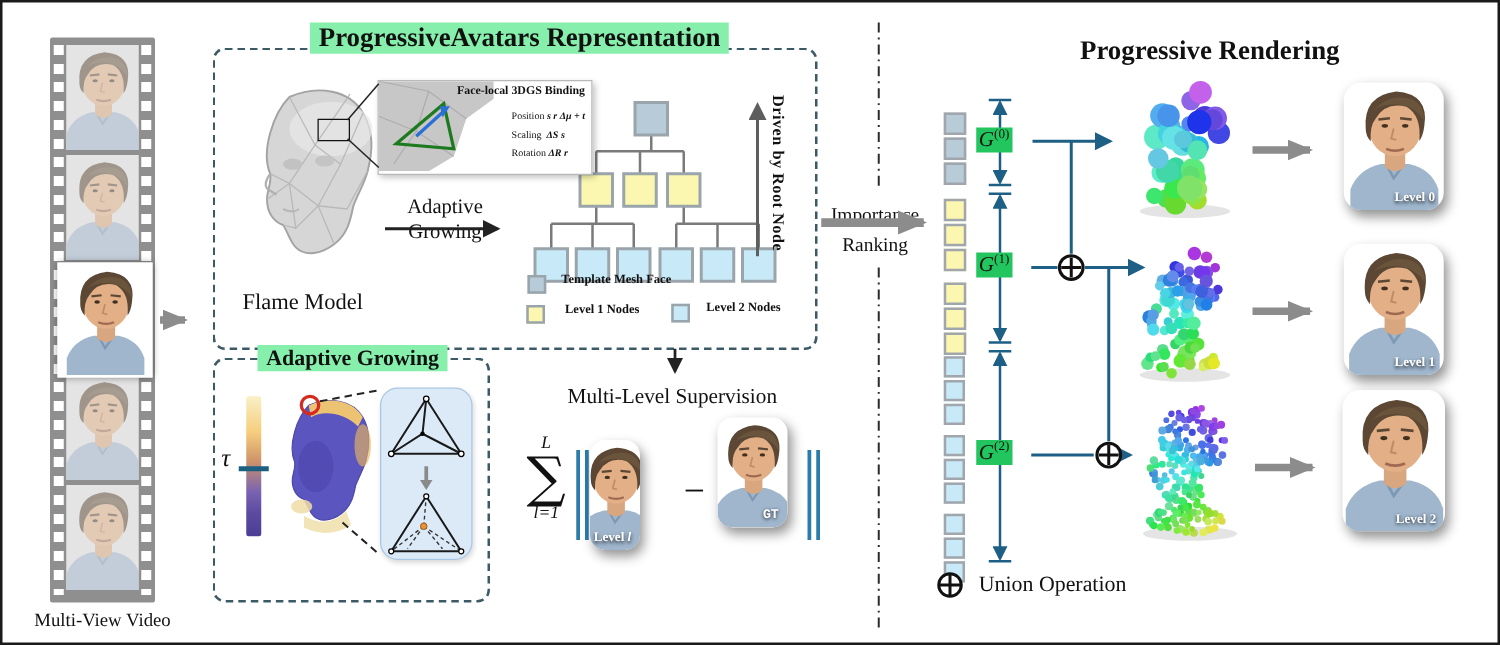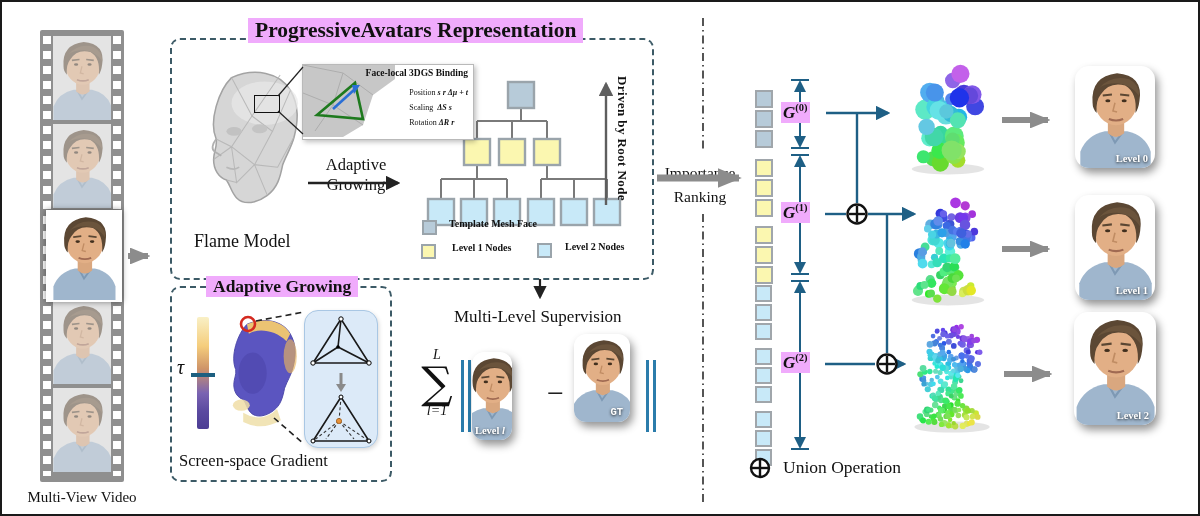--- a/index.html
+++ b/index.html
@@ -11,21 +11,21 @@
   #film{left:38px;top:28px;width:84px;height:452px;background:#8f8f8f;border-radius:2px;}
   .holes{position:absolute;top:6px;bottom:6px;width:8px;
          background:repeating-linear-gradient(to bottom,#fff 0 8px,rgba(0,0,0,0) 8px 15px);}
   .holes.l{left:3px;} .holes.r{right:3px;}
   .frame{position:absolute;left:13px;width:58px;height:84px;background:#e4e4e4;overflow:hidden;}
   .frame svg{width:100%;height:100%;opacity:.5;}
   .frame.hl{left:6px;width:72px;background:#fff;border:2px solid #fff;box-shadow:0 0 6px rgba(0,0,0,.45);z-index:3;}
   .frame.hl svg{opacity:1;}
   
   .dash-box{border:2px dashed #3c5a66;border-radius:10px;}
-  .box-title{background:#f0abfc;padding:0 7px;white-space:nowrap;z-index:4;font-weight:bold;}
+  .box-title{background:#86efac;padding:0 7px;white-space:nowrap;z-index:4;font-weight:bold;}
   
   #binding{left:300px;top:62px;width:170px;height:74px;background:#fff;border:1px solid #b9b9b9;
            box-shadow:2px 2px 5px rgba(0,0,0,.25);z-index:3;font-family:"Liberation Serif",serif;}
   #binding .ttl{position:absolute;top:3px;right:5px;font-size:9.5px;font-weight:bold;}
   #binding .rows{position:absolute;right:5px;top:20px;font-size:8px;line-height:15px;text-align:left;}
   #binding .rows b{font-style:italic;font-family:Liberation Serif, serif;}
   
   .lg-sq{position:absolute;width:15px;height:15px;border:2px solid #9aa4ab;box-sizing:border-box;}
   .lg-tx{position:absolute;font-weight:bold;font-size:10px;white-space:nowrap;}
   #driven{left:612px;top:74px;height:134px;writing-mode:vertical-rl;font-weight:bold;font-size:13px;
@@ -42,22 +42,22 @@
   .nbar{width:3.2px;height:72px;background:#2b7cab;}
   .pcard{background:#fff;border-radius:12px;overflow:hidden;box-shadow:3px 5px 9px rgba(0,0,0,.42);z-index:2;}
   .pcard svg{width:100%;height:100%;}
   .pcard .tag{position:absolute;bottom:4px;right:7px;color:#fff;font-weight:bold;font-size:10.5px;
               text-shadow:0 1px 3px rgba(0,0,0,.85);}
   #sumblk{left:412px;top:346px;width:46px;display:flex;flex-direction:column;align-items:center;line-height:1;}
   #sumblk .lim{font-style:italic;font-size:14px;}
   #sumblk .sig{font-size:44px;line-height:.95;font-family:"DejaVu Serif","Liberation Serif",serif;}
   
   .rk-sq{position:absolute;border:2px solid #a0a6ab;box-sizing:border-box;}
-  .glabel{position:absolute;background:#f0abfc;padding:0 2px;z-index:6;font-size:17px;font-style:italic;
-          font-weight:bold;white-space:nowrap;}
+  .glabel{position:absolute;background:#22c55e;padding:0 2px;z-index:6;font-size:17px;font-style:italic;
+          font-weight:normal;white-space:nowrap;}
   .glabel sup{font-size:10.5px;font-style:normal;}
   .small-cap{font-size:15.5px;}
   #ovl{left:0;top:0;z-index:5;pointer-events:none;}
   .txt-c{text-align:center;}
 </style>
 </head>
 <body>
 
 <div id="fig">
 
@@ -215,21 +215,20 @@
       </g>
       <g stroke="#333" stroke-width="1.1" stroke-dasharray="3 2.4" fill="none">
         <path d="M34,110 L36,86 M34,110 L8,130 M34,110 L64,130 M34,110 L49,128 M34,110 L21,128"></path>
       </g>
       <circle cx="36" cy="86" r="2" fill="#fff" stroke="#000"></circle>
         <circle cx="8" cy="130" r="2" fill="#fff" stroke="#000"></circle>
       <circle cx="64" cy="130" r="2" fill="#fff" stroke="#000"></circle>
       <circle cx="34" cy="110" r="2.6" fill="#e8923a" stroke="#9c5b17" stroke-width=".8"></circle>
     </svg>
   </div>
-  <div class="abs" style="left:177px;top:449px;font-size:16.5px;">Screen-space Gradient</div>
 
   <div class="abs" style="left:452px;top:305px;font-size:17px;">Multi-Level Supervision</div>
   <div id="sumblk" class="abs">
     <span class="lim">L</span>
     <span class="sig">∑</span>
     <span class="lim">l=1</span>
   </div>
   <div class="abs nbars" style="left:459px;top:358px;">
     <div class="nbar"></div>
       <div class="nbar"></div>
@@ -272,20 +271,21 @@
       <div class="rk-sq" style="left: 753px; top: 365px; width: 17px; height: 17px; background: rgb(200, 233, 248);"></div>
       <div class="rk-sq" style="left: 753px; top: 384px; width: 17px; height: 17px; background: rgb(200, 233, 248);"></div>
       <div class="rk-sq" style="left: 753px; top: 409px; width: 17px; height: 17px; background: rgb(200, 233, 248);"></div>
       <div class="rk-sq" style="left: 753px; top: 428px; width: 17px; height: 17px; background: rgb(200, 233, 248);"></div>
       <div class="rk-sq" style="left: 753px; top: 447px; width: 17px; height: 17px; background: rgb(200, 233, 248);"></div>
     </div>
   <div class="glabel" style="left:779px;top:100px;"><span>G</span><sup>(0)</sup></div>
   <div class="glabel" style="left:779px;top:200px;"><span>G</span><sup>(1)</sup></div>
   <div class="glabel" style="left:779px;top:350px;"><span>G</span><sup>(2)</sup></div>
 
+  <div class="abs bold" style="left:862px;top:26px;font-size:21.5px;">Progressive Rendering</div>
 
   <svg id="blob0" class="abs" style="left:895px;top:62px;" width="98" height="112" viewBox="0 0 100 112">
       <ellipse cx="52" cy="106" rx="37" ry="5.5" fill="#c9c9c9" opacity=".5"></ellipse>
       <circle cx="79.7" cy="42.1" r="9.1" fill="hsl(237.54598770516907,74%,57%)"></circle>
       <circle cx="43.0" cy="74.3" r="9.3" fill="hsl(151.75136433173043,69%,54%)"></circle>
       <circle cx="36.8" cy="95.5" r="7.7" fill="hsl(119.58401339019298,69%,59%)"></circle>
       <circle cx="68.3" cy="30.1" r="10.0" fill="hsl(246.11366424790776,67%,54%)"></circle>
       <circle cx="49.9" cy="51.3" r="9.4" fill="hsl(180.89964608548792,65%,64%)"></circle>
       <circle cx="28.9" cy="45.4" r="10.3" fill="hsl(165.05319409766776,76%,64%)"></circle>
       <circle cx="62.2" cy="97.0" r="7.6" fill="hsl(79.74941355756505,72%,52%)"></circle>

